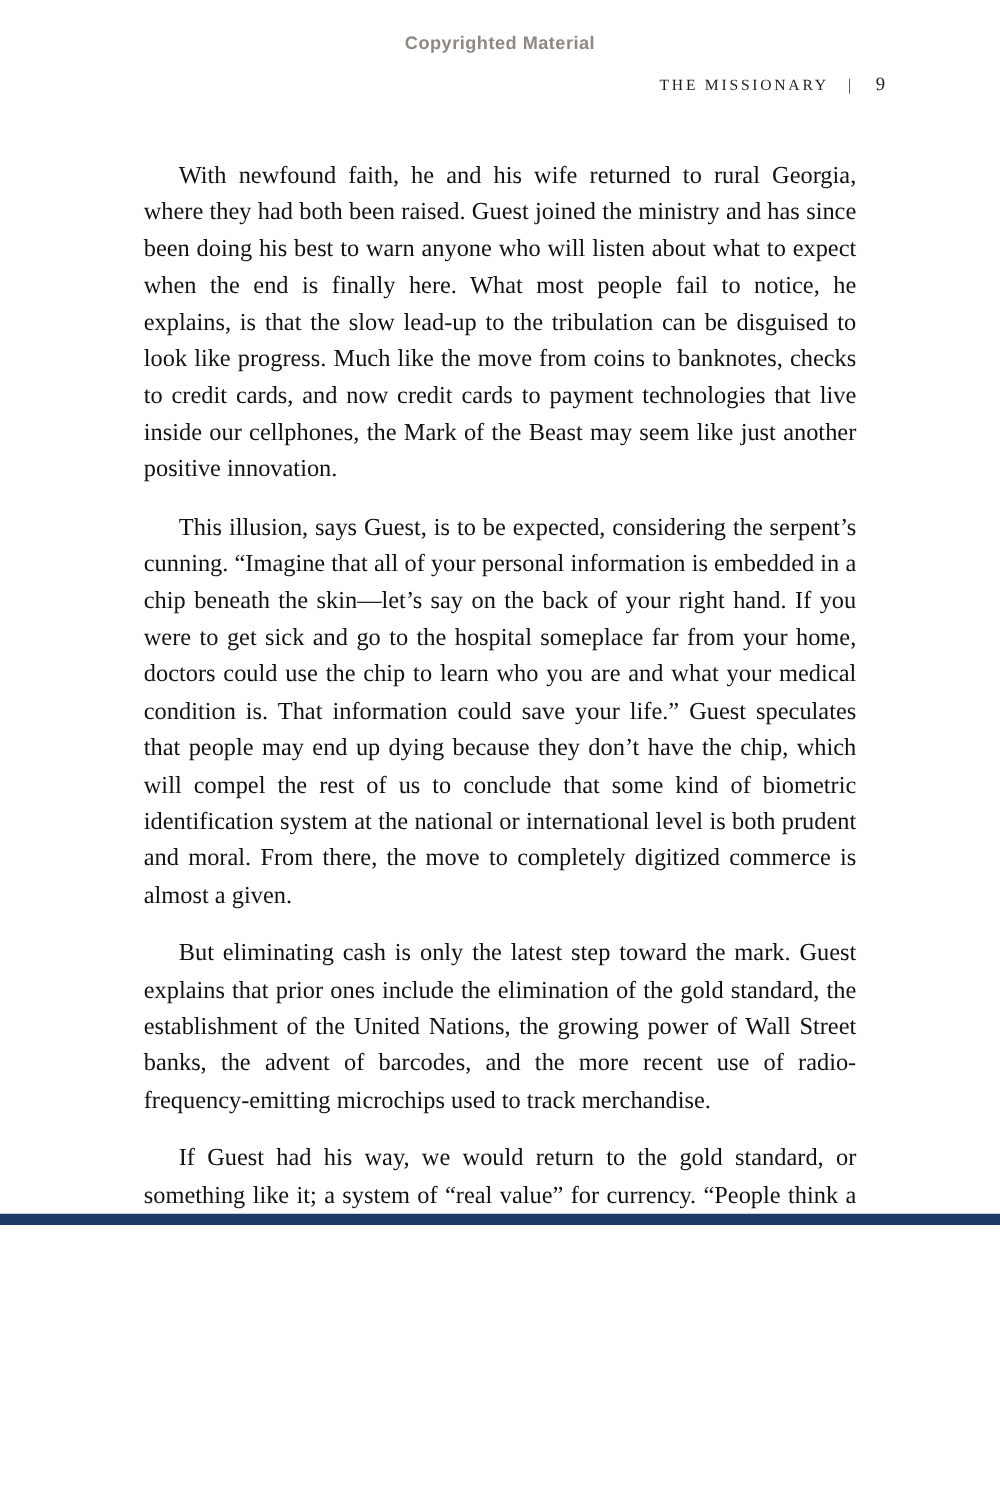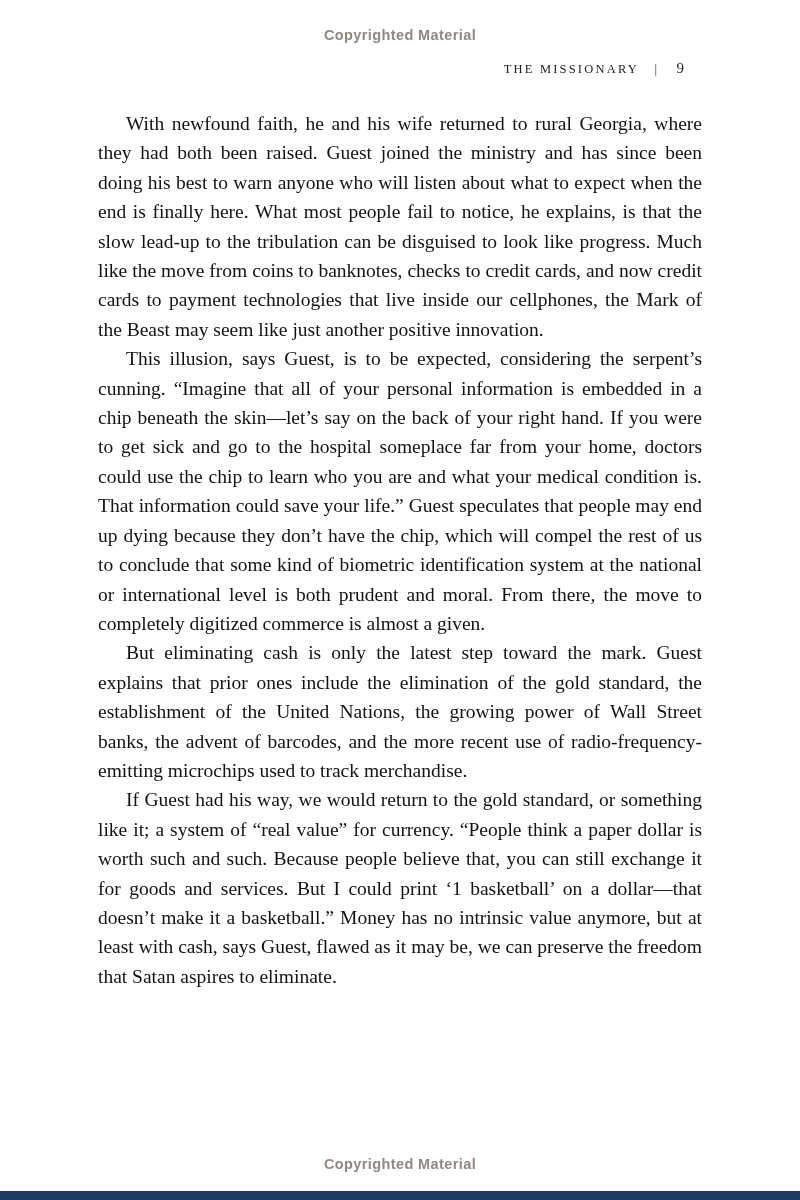--- a/index.html
+++ b/index.html
@@ -3,21 +3,21 @@
 <meta charset="utf-8">
 <style>
   html, body {
     margin: 0;
     padding: 0;
     background: #ffffff;
   }
   .page {
     position: relative;
     width: 800px;
-    height: 1200px;
+    height: 980px;
     background: #ffffff;
     overflow: hidden;
     font-family: "Liberation Serif", serif;
     color: #111111;
   }
   .copyright-notice {
     position: absolute;
     left: 0;
     width: 100%;
     text-align: center;
@@ -25,21 +25,21 @@
     font-size: 14.5px;
     font-weight: 600;
     letter-spacing: 0.4px;
     color: #8e8880;
   }
   .copyright-top { top: 27px; }
   .copyright-bottom { top: 1156px; }
   .running-head {
     position: absolute;
     top: 60px;
-    right: 116px;
+    right: 92px;
     font-family: "Liberation Serif", serif;
     color: #1c1c1c;
     font-size: 13px;
     letter-spacing: 2.2px;
     white-space: nowrap;
   }
   .running-head .book-title {
     font-size: 12.5px;
   }
   .running-head .separator {
@@ -57,21 +57,21 @@
     left: 98px;
     top: 109px;
     width: 604px;
     font-family: "Liberation Serif", serif;
     font-size: 19.5px;
     line-height: 29.4px;
     text-align: justify;
     color: #121212;
   }
   .text-block p {
-    margin: 0;
+    margin: 17px;
     padding: 0;
     text-indent: 28px;
   }
   .text-block .italic {
   }
   .bottom-bar {
     position: absolute;
     left: 0;
     bottom: 0;
     width: 100%;

